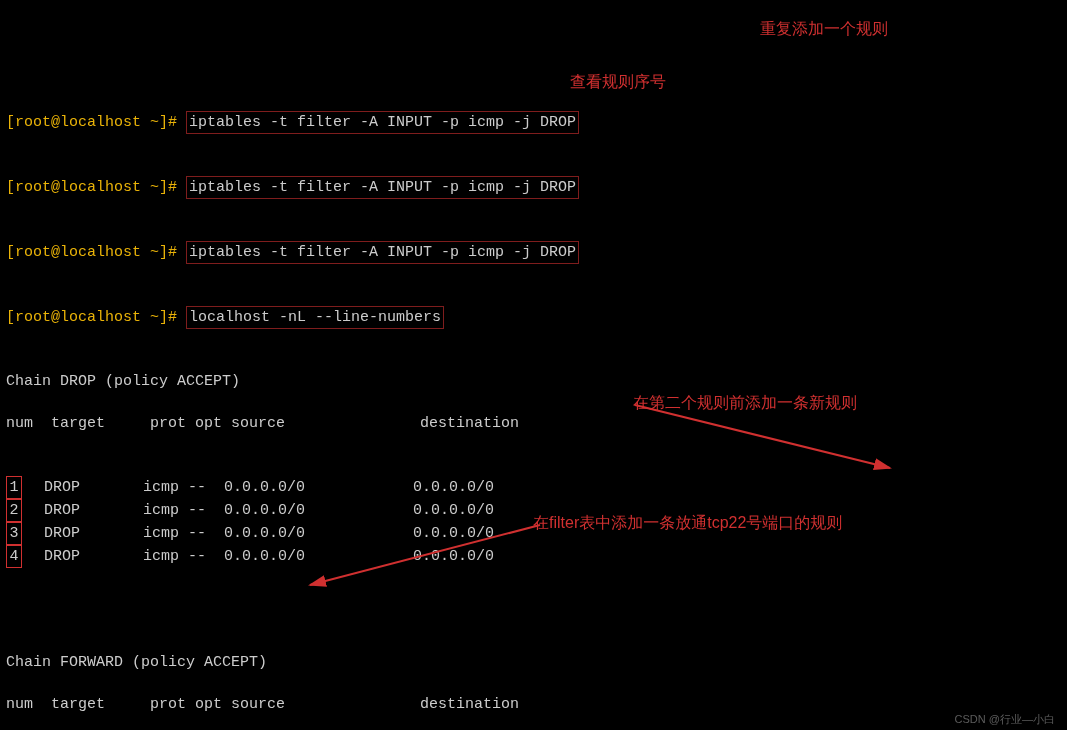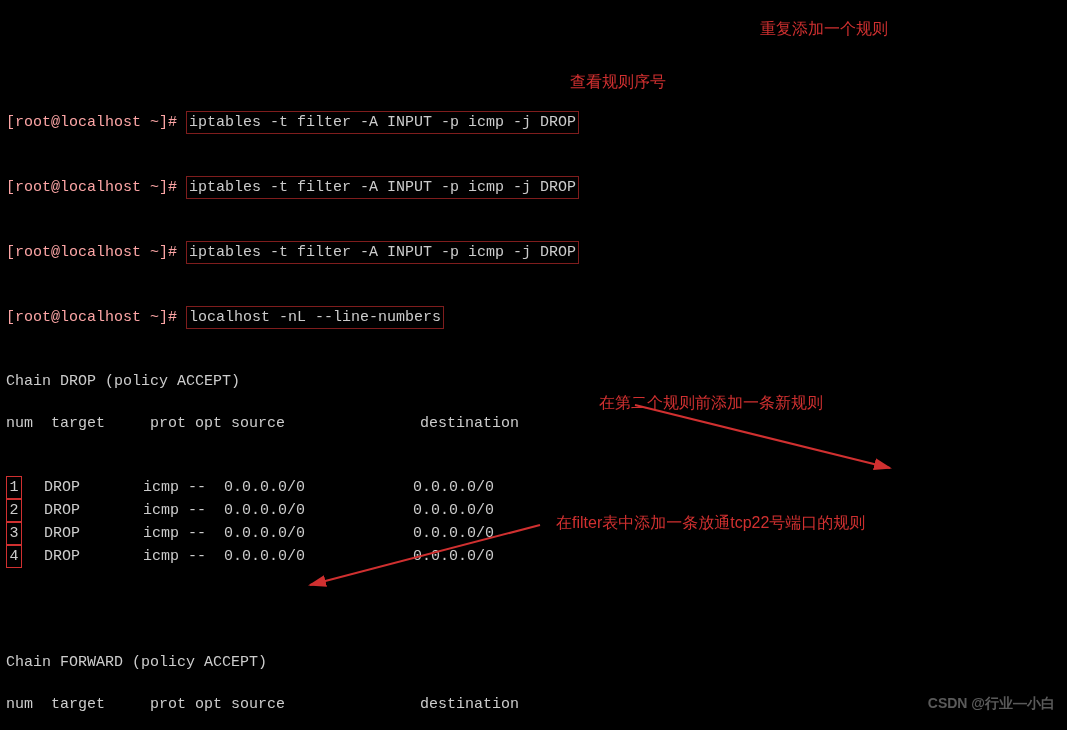--- a/index.html
+++ b/index.html
@@ -10,21 +10,21 @@
     font-size: 15px;
     line-height: 21px;
     width: 1067px;
     height: 730px;
     padding: 6px;
     position: relative;
     overflow: hidden;
     white-space: pre;
   }
   .prompt-line { white-space: pre; }
-  .prompt { color: #fca5a5; }
+  .prompt { color: #eab308; }
   .boxed {
     border: 1px solid #7f1d1d;
     display: inline-block;
     padding: 0 2px;
   }
   .num-boxed {
     border: 1px solid #d03030;
     display: inline-block;
     width: 16px;
     text-align: center;
@@ -35,26 +35,25 @@
     color: #d03030;
     font-family: "Microsoft YaHei", sans-serif;
     font-size: 16px;
   }
   .arrow {
     position: absolute;
     pointer-events: none;
   }
   .watermark {
     position: absolute;
-    bottom: 16px;
+    bottom: 0;
     right: 12px;
     color: rgba(180,180,180,0.5);
     font-family: "Microsoft YaHei", sans-serif;
-    font-size: 14px;
-    font-weight: bold;
+    font-size: 11px;
   }
   .table-hdr, .table-row, .chain-line { white-space: pre; }
 </style>
 </head>
 <body>
 
 
 
 
 <div class="prompt-line"><span class="prompt">[root@localhost ~]# </span><span class="boxed">iptables -t filter -A INPUT -p icmp -j DROP</span></div>
@@ -91,22 +90,22 @@
 
 
 
 
 
 
 
 
 <div class="annot" style="top:18px; left:760px;">重复添加一个规则</div>
 <div class="annot" style="top:71px; left:570px;">查看规则序号</div>
-<div class="annot" style="top:392px; left:599px;">在第二个规则前添加一条新规则</div>
-<div class="annot" style="top:512px; left:556px;">在filter表中添加一条放通tcp22号端口的规则</div>
+<div class="annot" style="top:392px; left:633px;">在第二个规则前添加一条新规则</div>
+<div class="annot" style="top:512px; left:533px;">在filter表中添加一条放通tcp22号端口的规则</div>
 
 
 <svg class="arrow" style="top:400px; left:560px; width:360px; height:80px;">
   <defs>
     <marker id="ah1" markerWidth="10" markerHeight="10" refX="8" refY="3" orient="auto">
       <path d="M0,0 L0,6 L9,3 z" fill="#d03030"></path>
     </marker>
   </defs>
   <line x1="75" y1="5" x2="330" y2="68" stroke="#d03030" stroke-width="2" marker-end="url(#ah1)"></line>
 </svg>

